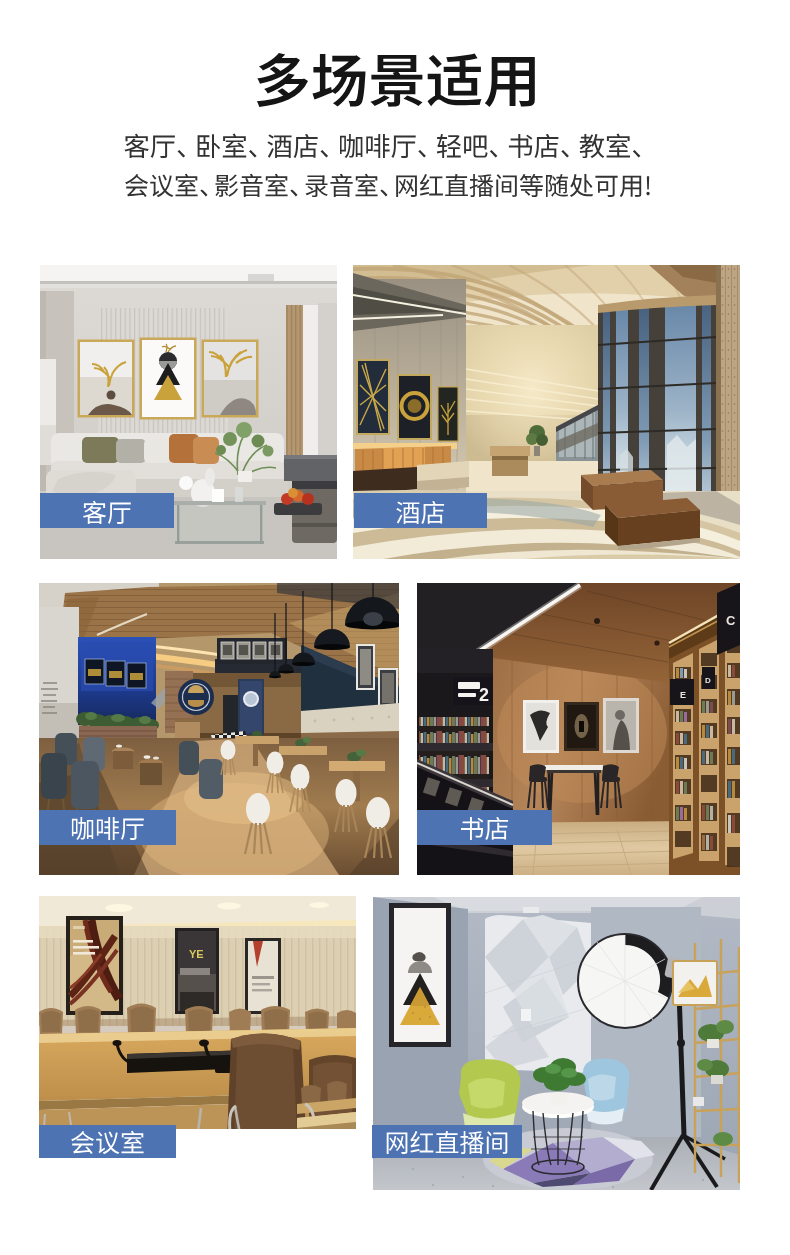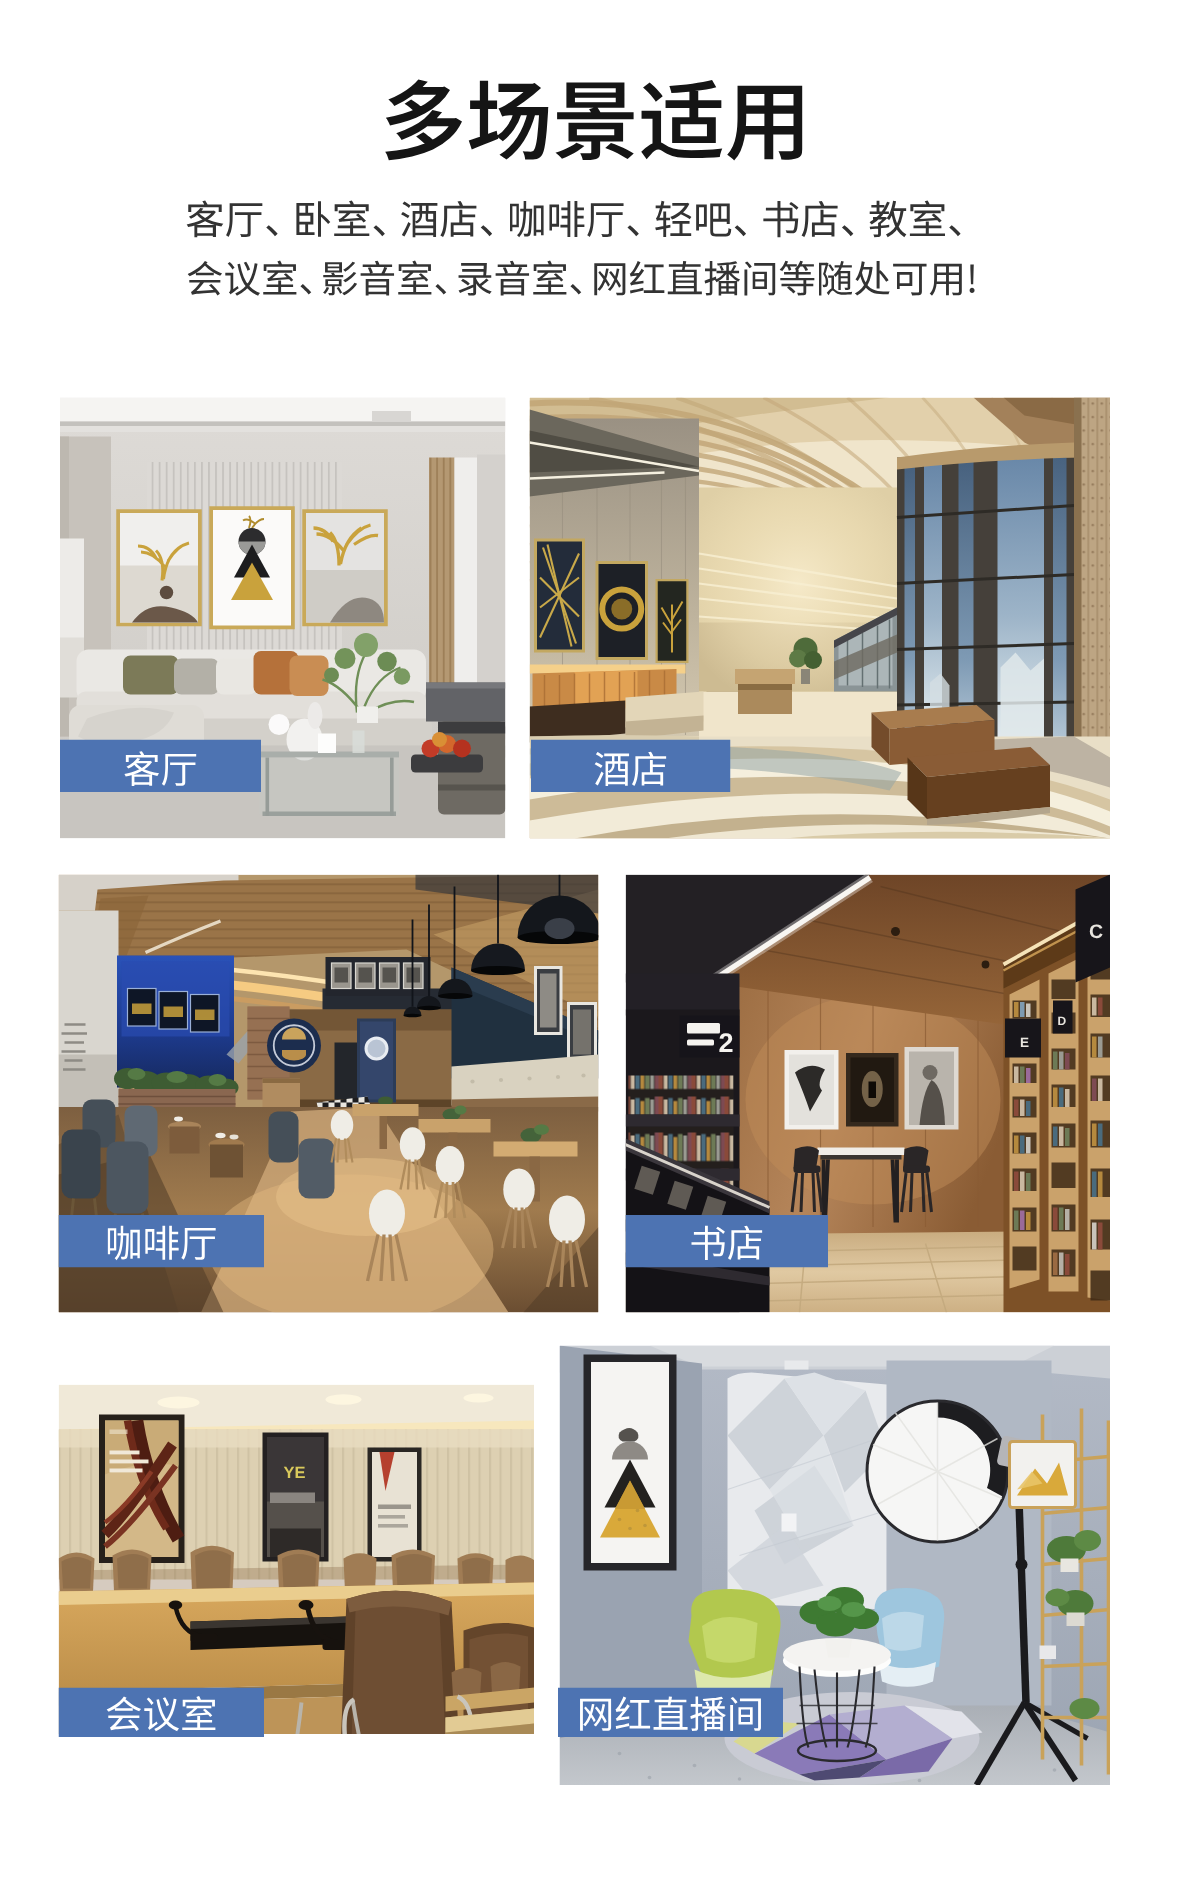--- a/index.html
+++ b/index.html
@@ -911,21 +911,21 @@
 </svg>
 </div>
 
 <svg class="lab" style="left:417px;top:810px" width="135" height="35" viewBox="0 0 135 35">
     <rect width="135" height="35" fill="#4d73b2"></rect>
     <g transform="translate(0,28)" fill="#ffffff">
       <path d="M64.2 -9.9H66.1Q66.1 -9.9 66.1 -9.7Q66.1 -9.6 66.1 -9.4Q66.1 -9.2 66.1 -9.0Q65.9 -6.5 65.7 -4.9Q65.5 -3.4 65.2 -2.5Q64.9 -1.6 64.6 -1.2Q64.2 -0.8 63.7 -0.7Q63.3 -0.5 62.6 -0.5Q62.0 -0.4 61.0 -0.5Q59.9 -0.5 58.8 -0.5Q58.8 -0.9 58.6 -1.5Q58.4 -2.0 58.1 -2.3Q59.3 -2.2 60.4 -2.2Q61.5 -2.2 61.9 -2.2Q62.3 -2.2 62.5 -2.2Q62.8 -2.3 63.0 -2.4Q63.3 -2.7 63.5 -3.5Q63.7 -4.3 63.9 -5.8Q64.1 -7.2 64.2 -9.6ZM53.0 -20.9H54.9V2.0H53.0ZM60.4 -19.0 61.5 -20.2Q62.3 -19.8 63.2 -19.1Q64.1 -18.5 65.0 -17.9Q65.8 -17.3 66.3 -16.9L65.1 -15.4Q64.6 -15.9 63.8 -16.6Q63.0 -17.2 62.1 -17.8Q61.2 -18.5 60.4 -19.0ZM44.0 -9.9H65.0V-8.1H44.0ZM45.6 -16.6H62.5V-8.7H60.6V-14.8H45.6Z M81.2 -12.3H90.3V-10.6H81.2ZM75.8 -1.0H88.3V0.7H75.8ZM80.3 -15.3H82.2V-6.1H80.3ZM74.8 -7.2H89.1V1.6H87.2V-5.5H76.6V1.7H74.8ZM71.4 -17.9H91.1V-16.2H71.4ZM70.6 -17.9H72.5V-11.4Q72.5 -9.9 72.5 -8.2Q72.4 -6.5 72.1 -4.7Q71.8 -2.8 71.3 -1.1Q70.8 0.6 69.9 2.0Q69.7 1.8 69.4 1.6Q69.1 1.4 68.8 1.2Q68.5 1.0 68.3 0.9Q69.1 -0.4 69.6 -2.0Q70.0 -3.6 70.3 -5.2Q70.5 -6.9 70.6 -8.5Q70.6 -10.0 70.6 -11.4ZM79.1 -20.5 81.0 -20.9Q81.5 -20.1 82.0 -19.2Q82.5 -18.2 82.7 -17.5L80.8 -17.0Q80.6 -17.7 80.2 -18.7Q79.7 -19.7 79.1 -20.5Z"></path>
     </g>
   </svg>
 
-<div class="ph" style="left:39px;top:923px;width:317px;height:233px">
+<div class="ph" style="left:39px;top:896px;width:317px;height:233px">
 <svg width="317" height="293" viewBox="0 0 317 293">
 <defs>
 <linearGradient id="p5wall" x1="0" y1="0" x2="0" y2="1">
           <stop offset="0" stop-color="#e3d6ba"></stop>
           <stop offset="1" stop-color="#cbbb9a"></stop>
         </linearGradient>
 <linearGradient id="p5table" x1="0" y1="0" x2="0" y2="1">
           <stop offset="0" stop-color="#d9a95e"></stop>
           <stop offset="1" stop-color="#bd8f4a"></stop>
         </linearGradient>

